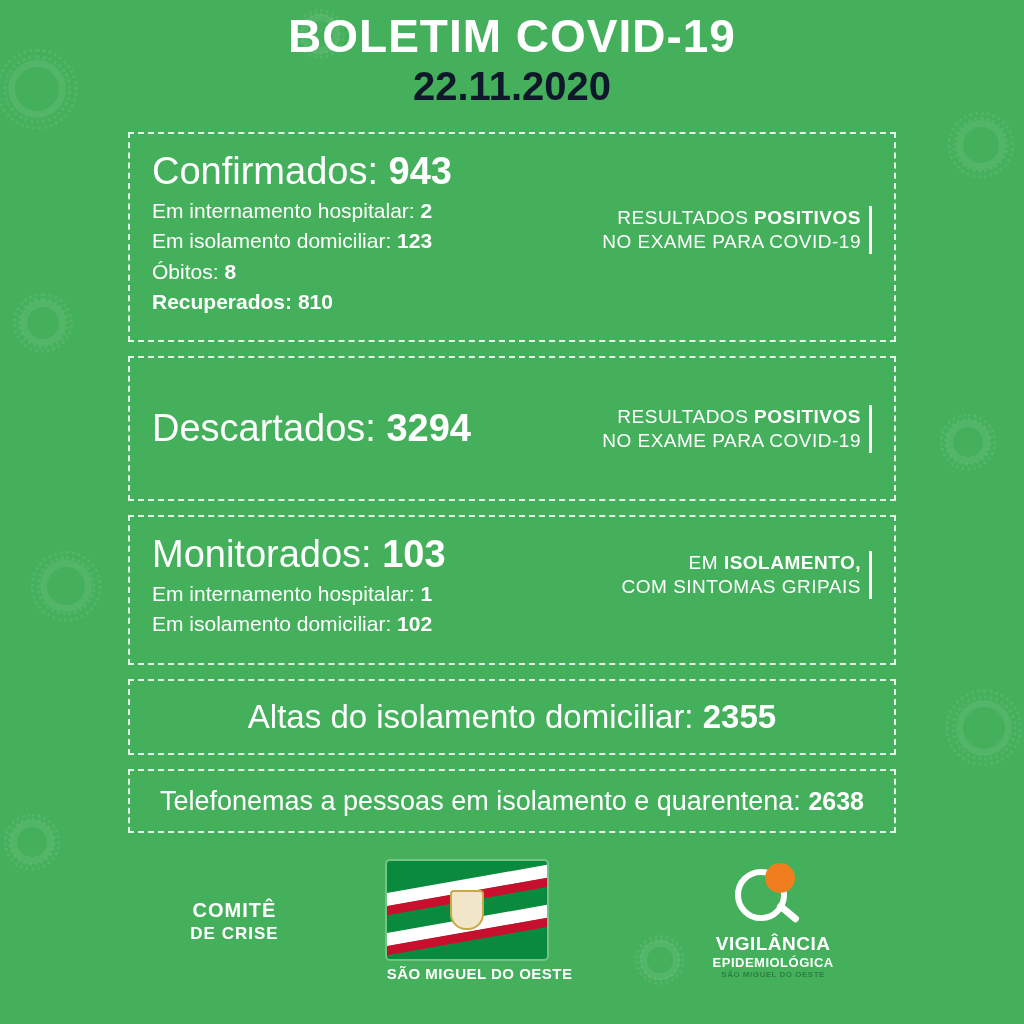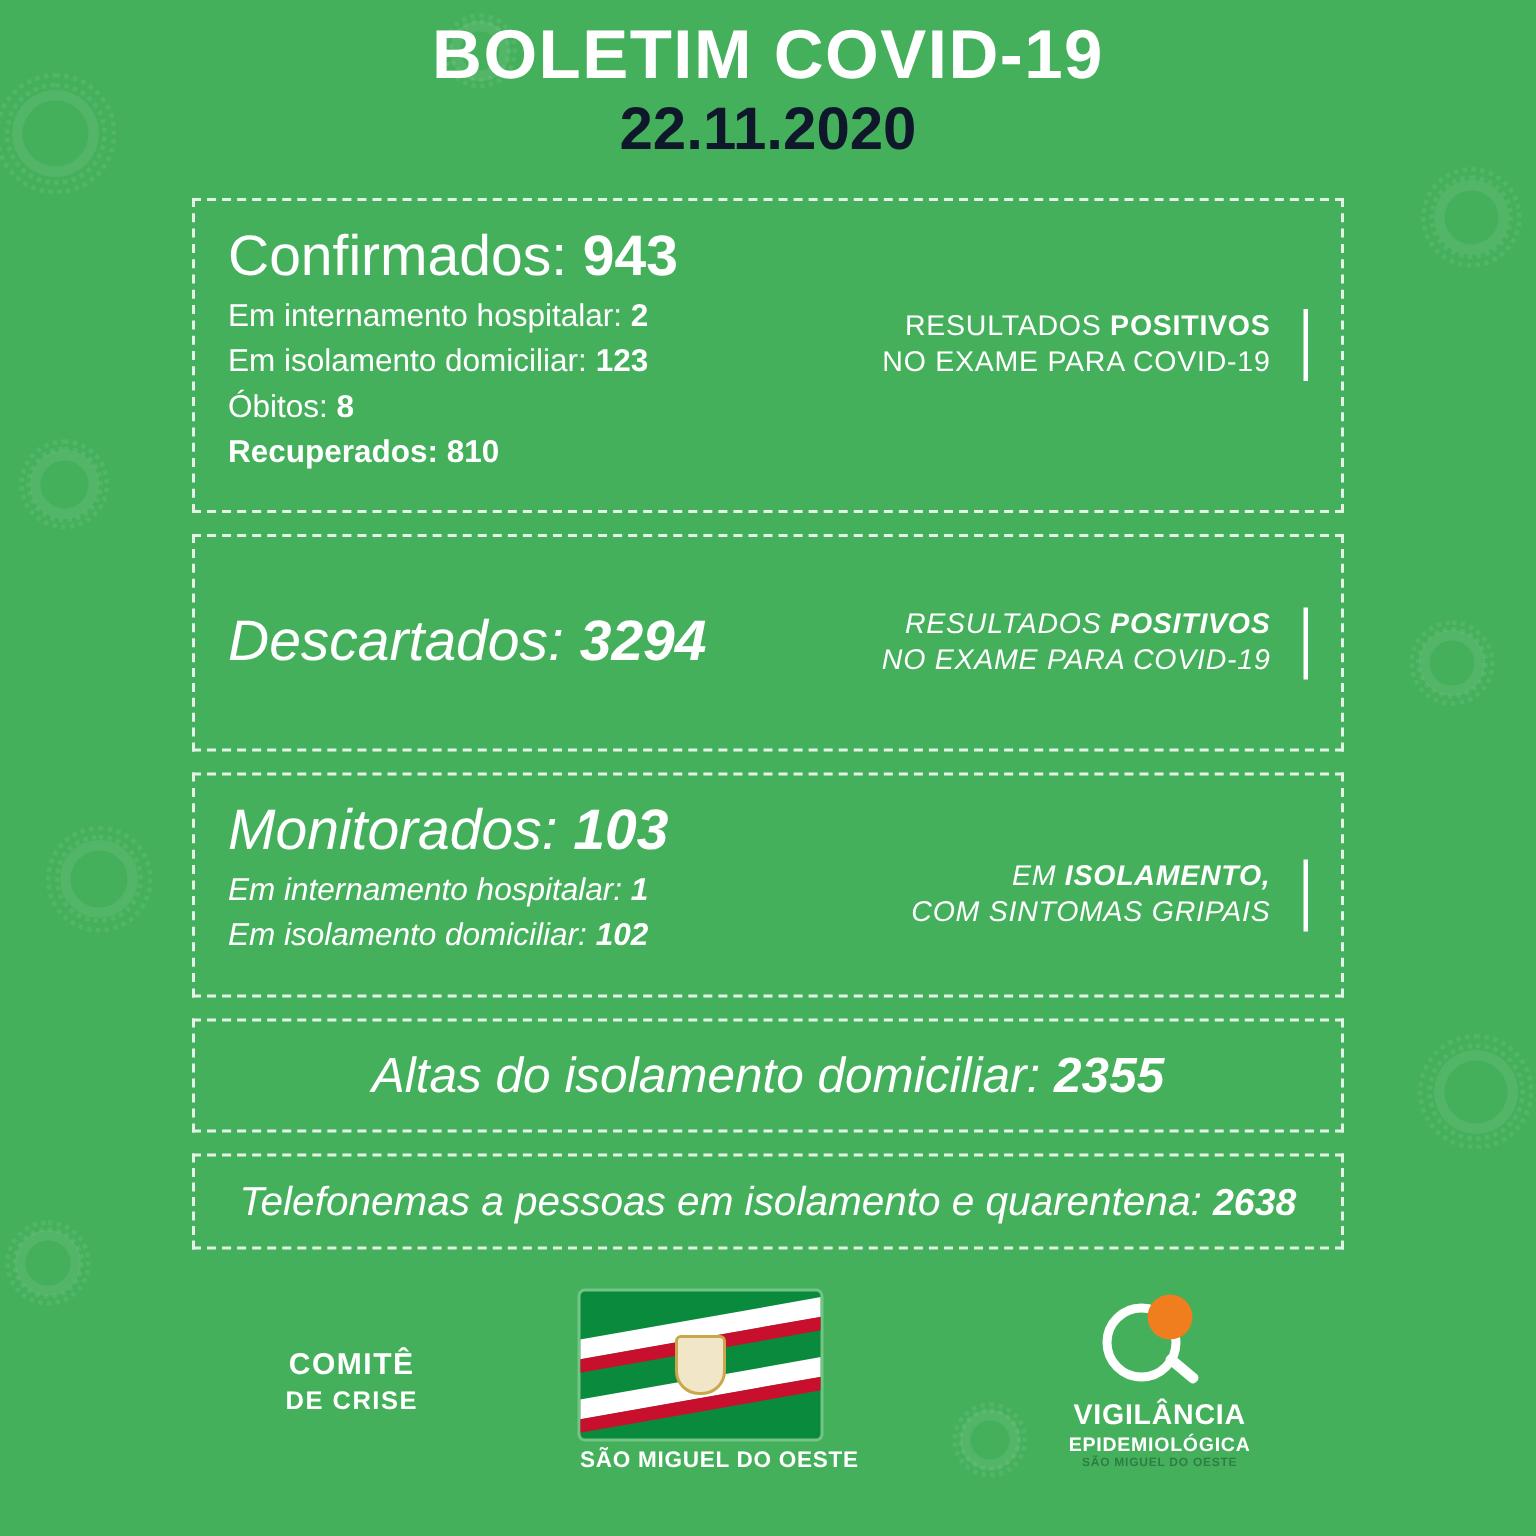--- a/index.html
+++ b/index.html
@@ -51,21 +51,21 @@
     line-height: 1.2;
     margin-top: 2px;
   }
 
   .box {
     position: relative;
     margin: 0 128px;
     border: 2px dashed rgba(255,255,255,0.85);
     padding: 14px 22px;
   }
-  .box + .box { margin-top: 14px; font-style: italic; }
+  .box + .box { margin-top: 14px; }
 
   .row { display: flex; align-items: center; justify-content: space-between; }
 
   .stat-main {
     font-size: 38px;
     font-weight: 300;
     line-height: 1.25;
     white-space: nowrap;
   }
   .stat-main b { font-weight: bold; }
@@ -76,21 +76,21 @@
     white-space: nowrap;
   }
   .sub b { font-weight: bold; }
   .sub.strong { font-weight: bold; }
 
   .note {
     text-align: right;
     font-size: 19px;
     line-height: 1.25;
     letter-spacing: 0.5px;
-    padding-right: 22px;
+    padding-right: 8px;
     border-right: 3px solid #ffffff;
     white-space: nowrap;
   }
   .note b { font-weight: bold; }
 
   .wide {
     text-align: center;
     font-size: 33px;
     font-weight: 300;
     white-space: nowrap;
@@ -265,21 +265,21 @@
         </div>
         <div class="sub">
           <span>Em internamento hospitalar:</span>
           <b>1</b>
         </div>
         <div class="sub">
           <span>Em isolamento domiciliar:</span>
           <b>102</b>
         </div>
       </div>
-      <div class="note" style="align-self:flex-start; margin-top:42px;text-align:right;">
+      <div class="note" style="align-self:flex-start; margin-top:20px;text-align:right;">
         <div>
           <span>EM </span><b>ISOLAMENTO,</b>
         </div>
         <div>COM SINTOMAS GRIPAIS</div>
       </div>
     </div>
   </div>
 
   <div class="box" style="min-height:76px; display:flex; align-items:center; justify-content:center;">
     <div class="wide">

